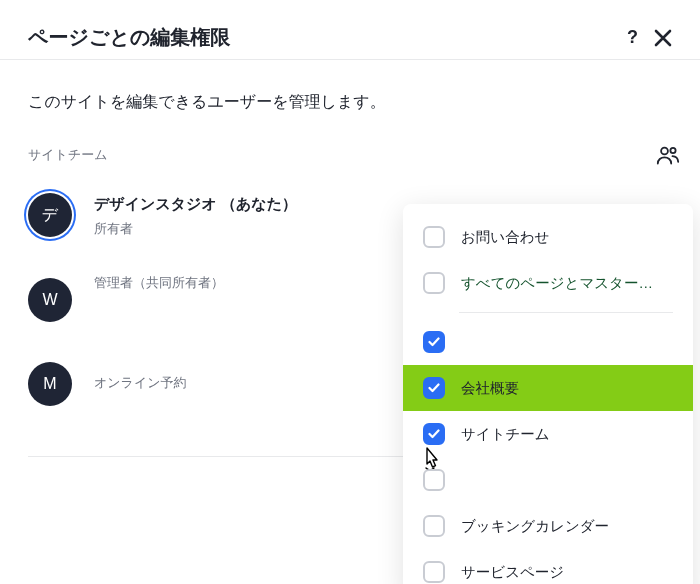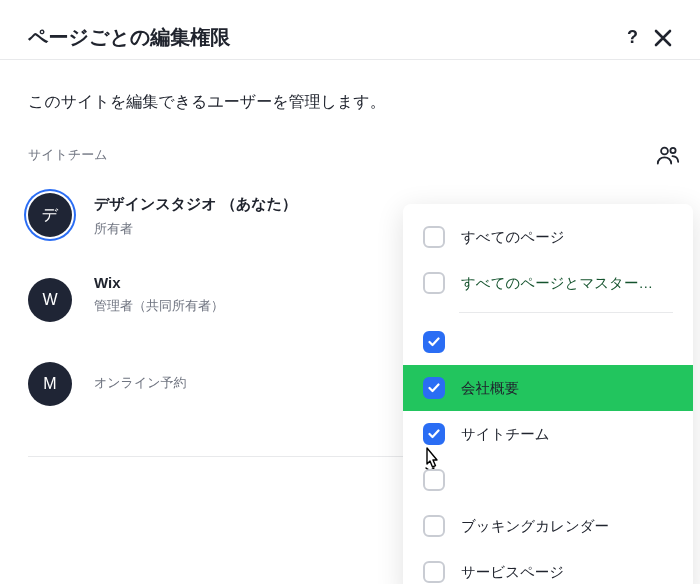--- a/index.html
+++ b/index.html
@@ -64,21 +64,21 @@
     box-shadow: 0 6px 28px rgba(0,0,0,0.12);
     padding: 10px 0 6px 0;
   }
   .dd-row {
     display: flex; align-items: center; gap: 16px;
     padding: 12px 20px;
     font-size: 14.5px;
     color: #20242e;
     position: relative;
   }
-  .dd-row.highlight { background: #22c55e; }
+  .dd-row.highlight { background: #84cc16; }
   .dd-row.muted .dd-label { color: #14532d; }
   .dd-label { white-space: nowrap; overflow: hidden; text-overflow: ellipsis; flex:1; }
   .dd-sep { height:1px; background:#e8e9eb; margin: 6px 20px 6px 56px; }
 
   .chk {
     width: 22px; height: 22px; border-radius: 6px;
     border: 2px solid #c9ccd3; background:#fff;
     display:flex; align-items:center; justify-content:center;
     flex-shrink:0;
   }
@@ -127,40 +127,39 @@
     <div class="avatar ring">デ</div>
     <div class="member-body">
       <div class="member-name">デザインスタジオ （あなた）</div>
       <div class="member-role">所有者</div>
     </div>
   </div>
 
   <div class="member">
     <div class="avatar mid">W</div>
     <div class="member-body">
-      <div class="member-name">Wix</div>
       <div class="member-role">管理者（共同所有者）</div>
     </div>
   </div>
 
   <div class="member">
     <div class="avatar mid">M</div>
     <div class="member-body">
       <div class="name-blank"></div>
       <div class="member-role">オンライン予約</div>
     </div>
   </div>
 
   <div class="divider"></div>
 
   <div class="dropdown">
 
     <div class="dd-row">
       <span class="chk"></span>
-      <span class="dd-label">すべてのページ</span>
+      <span class="dd-label">お問い合わせ</span>
     </div>
 
     <div class="dd-row muted">
       <span class="chk"></span>
       <span class="dd-label">すべてのページとマスター…</span>
     </div>
 
     <div class="dd-sep"></div>
 
     <div class="dd-row">

